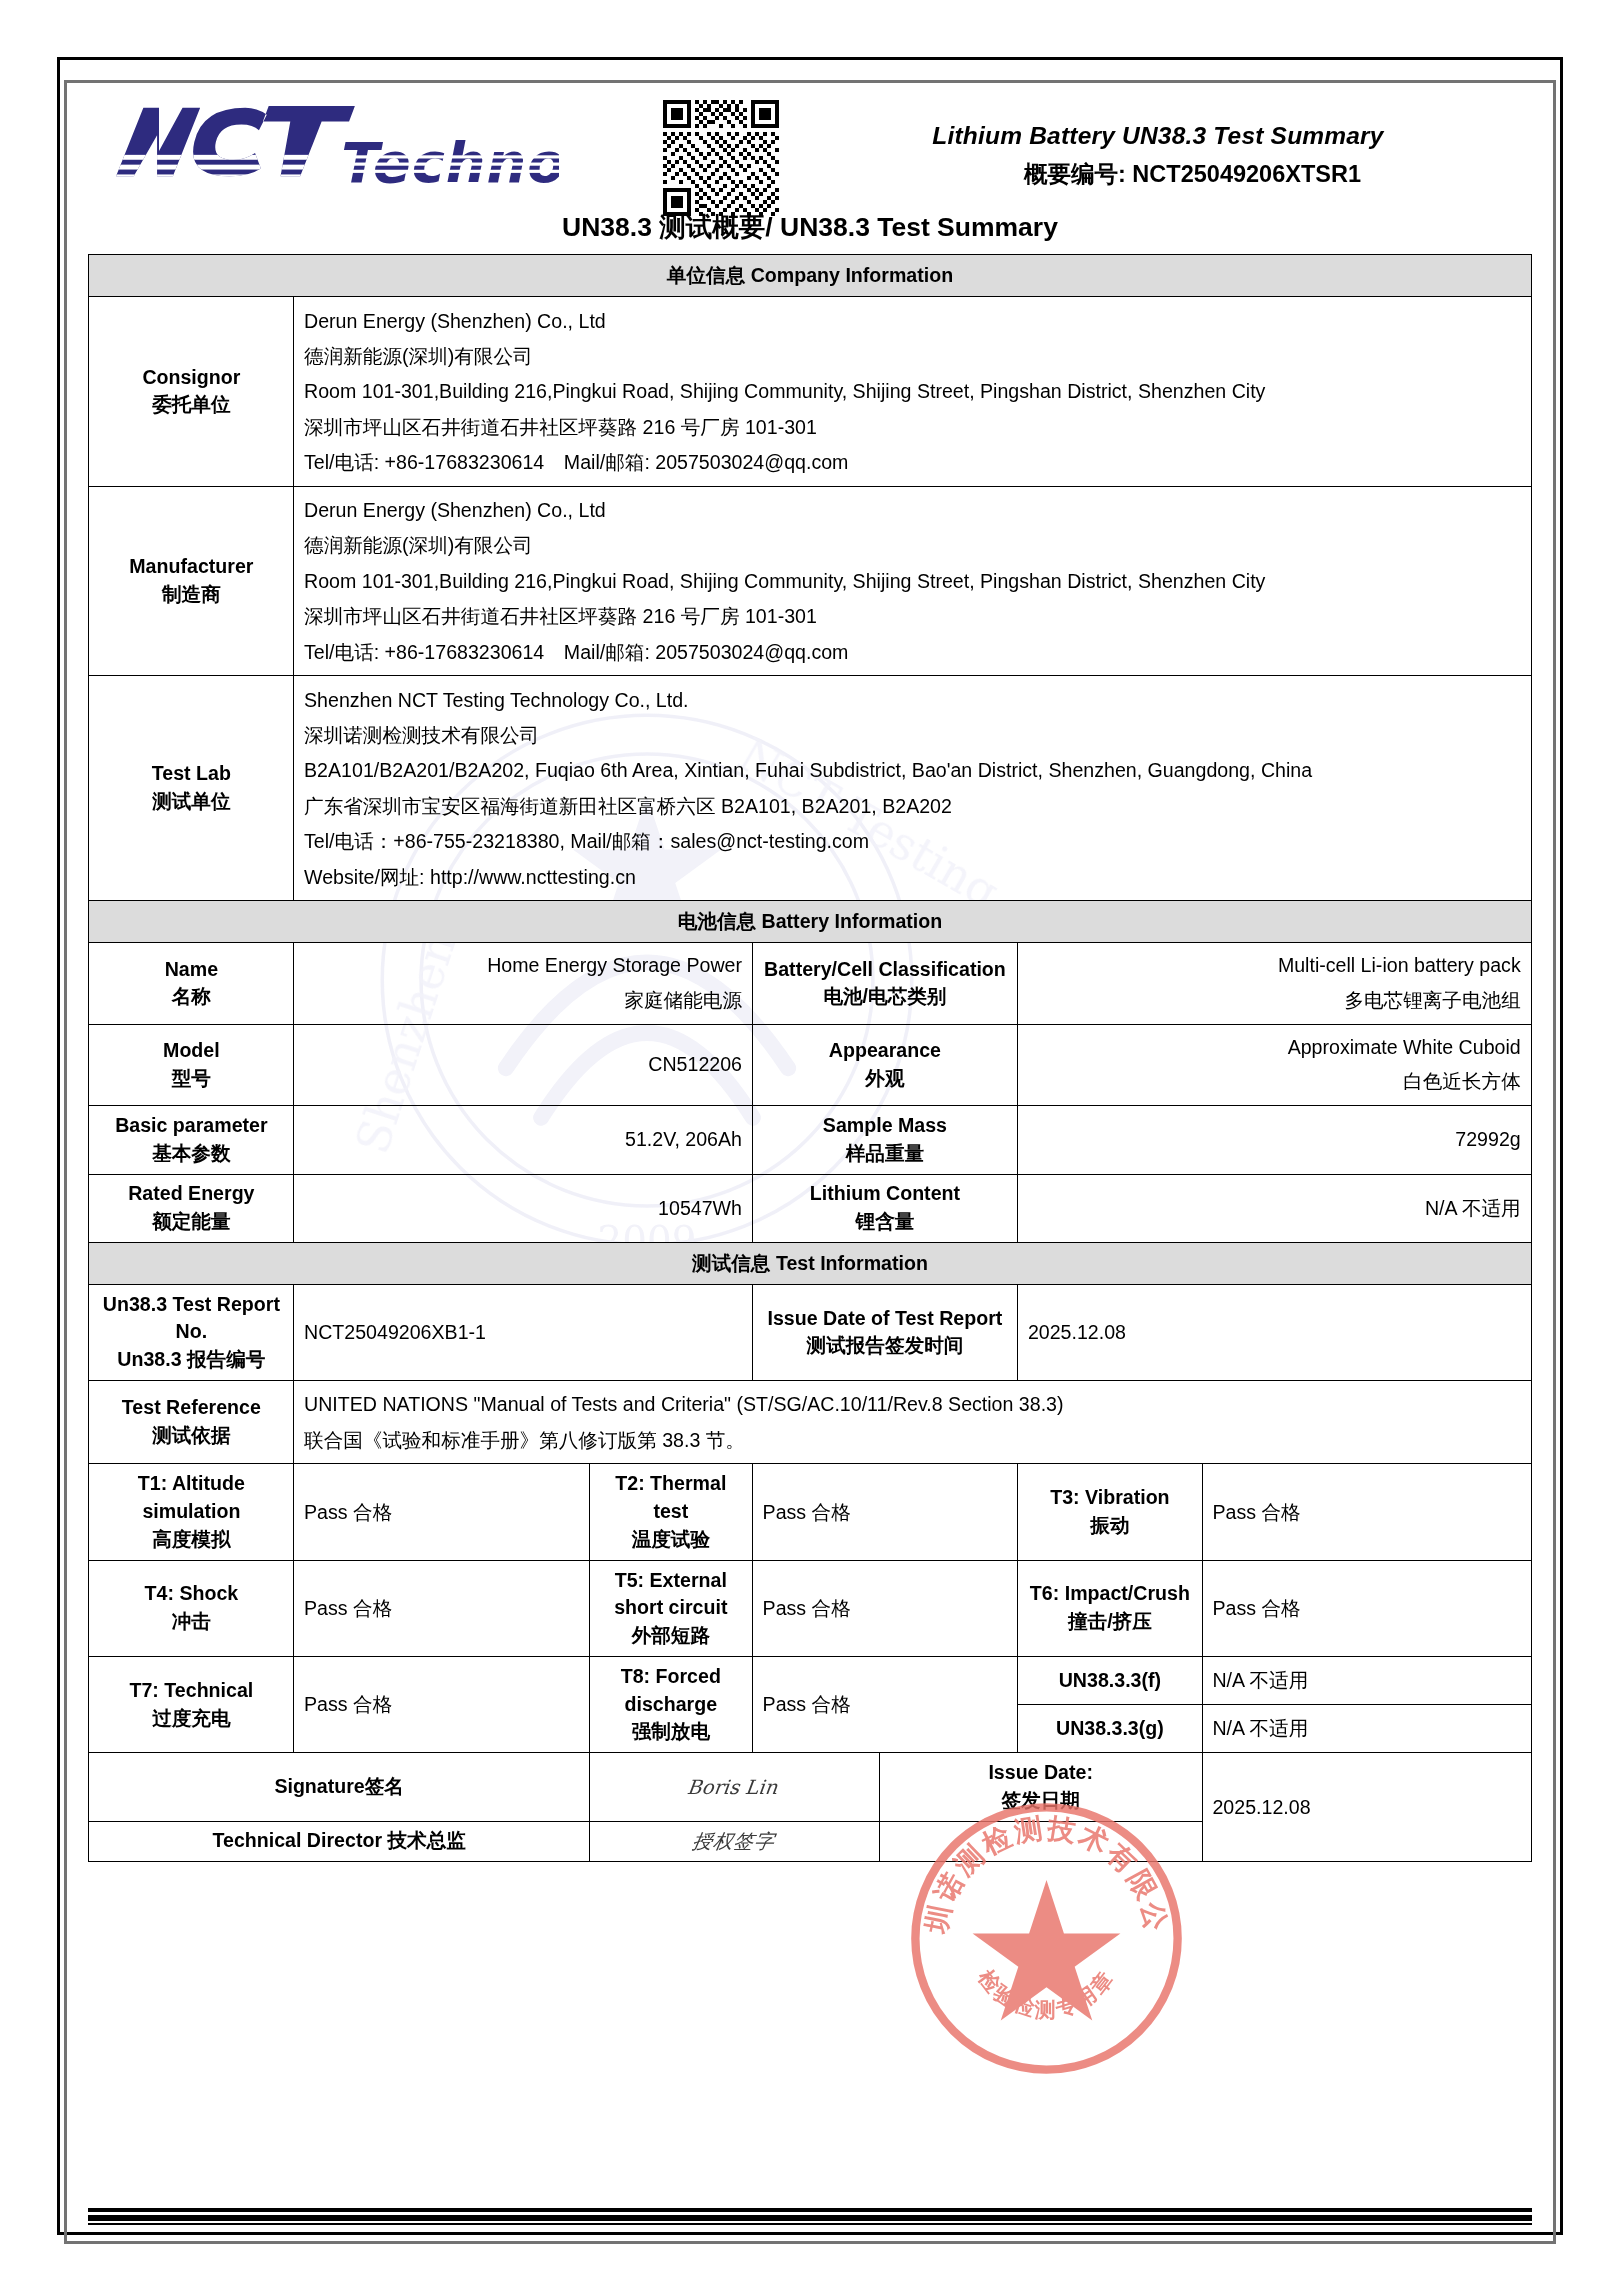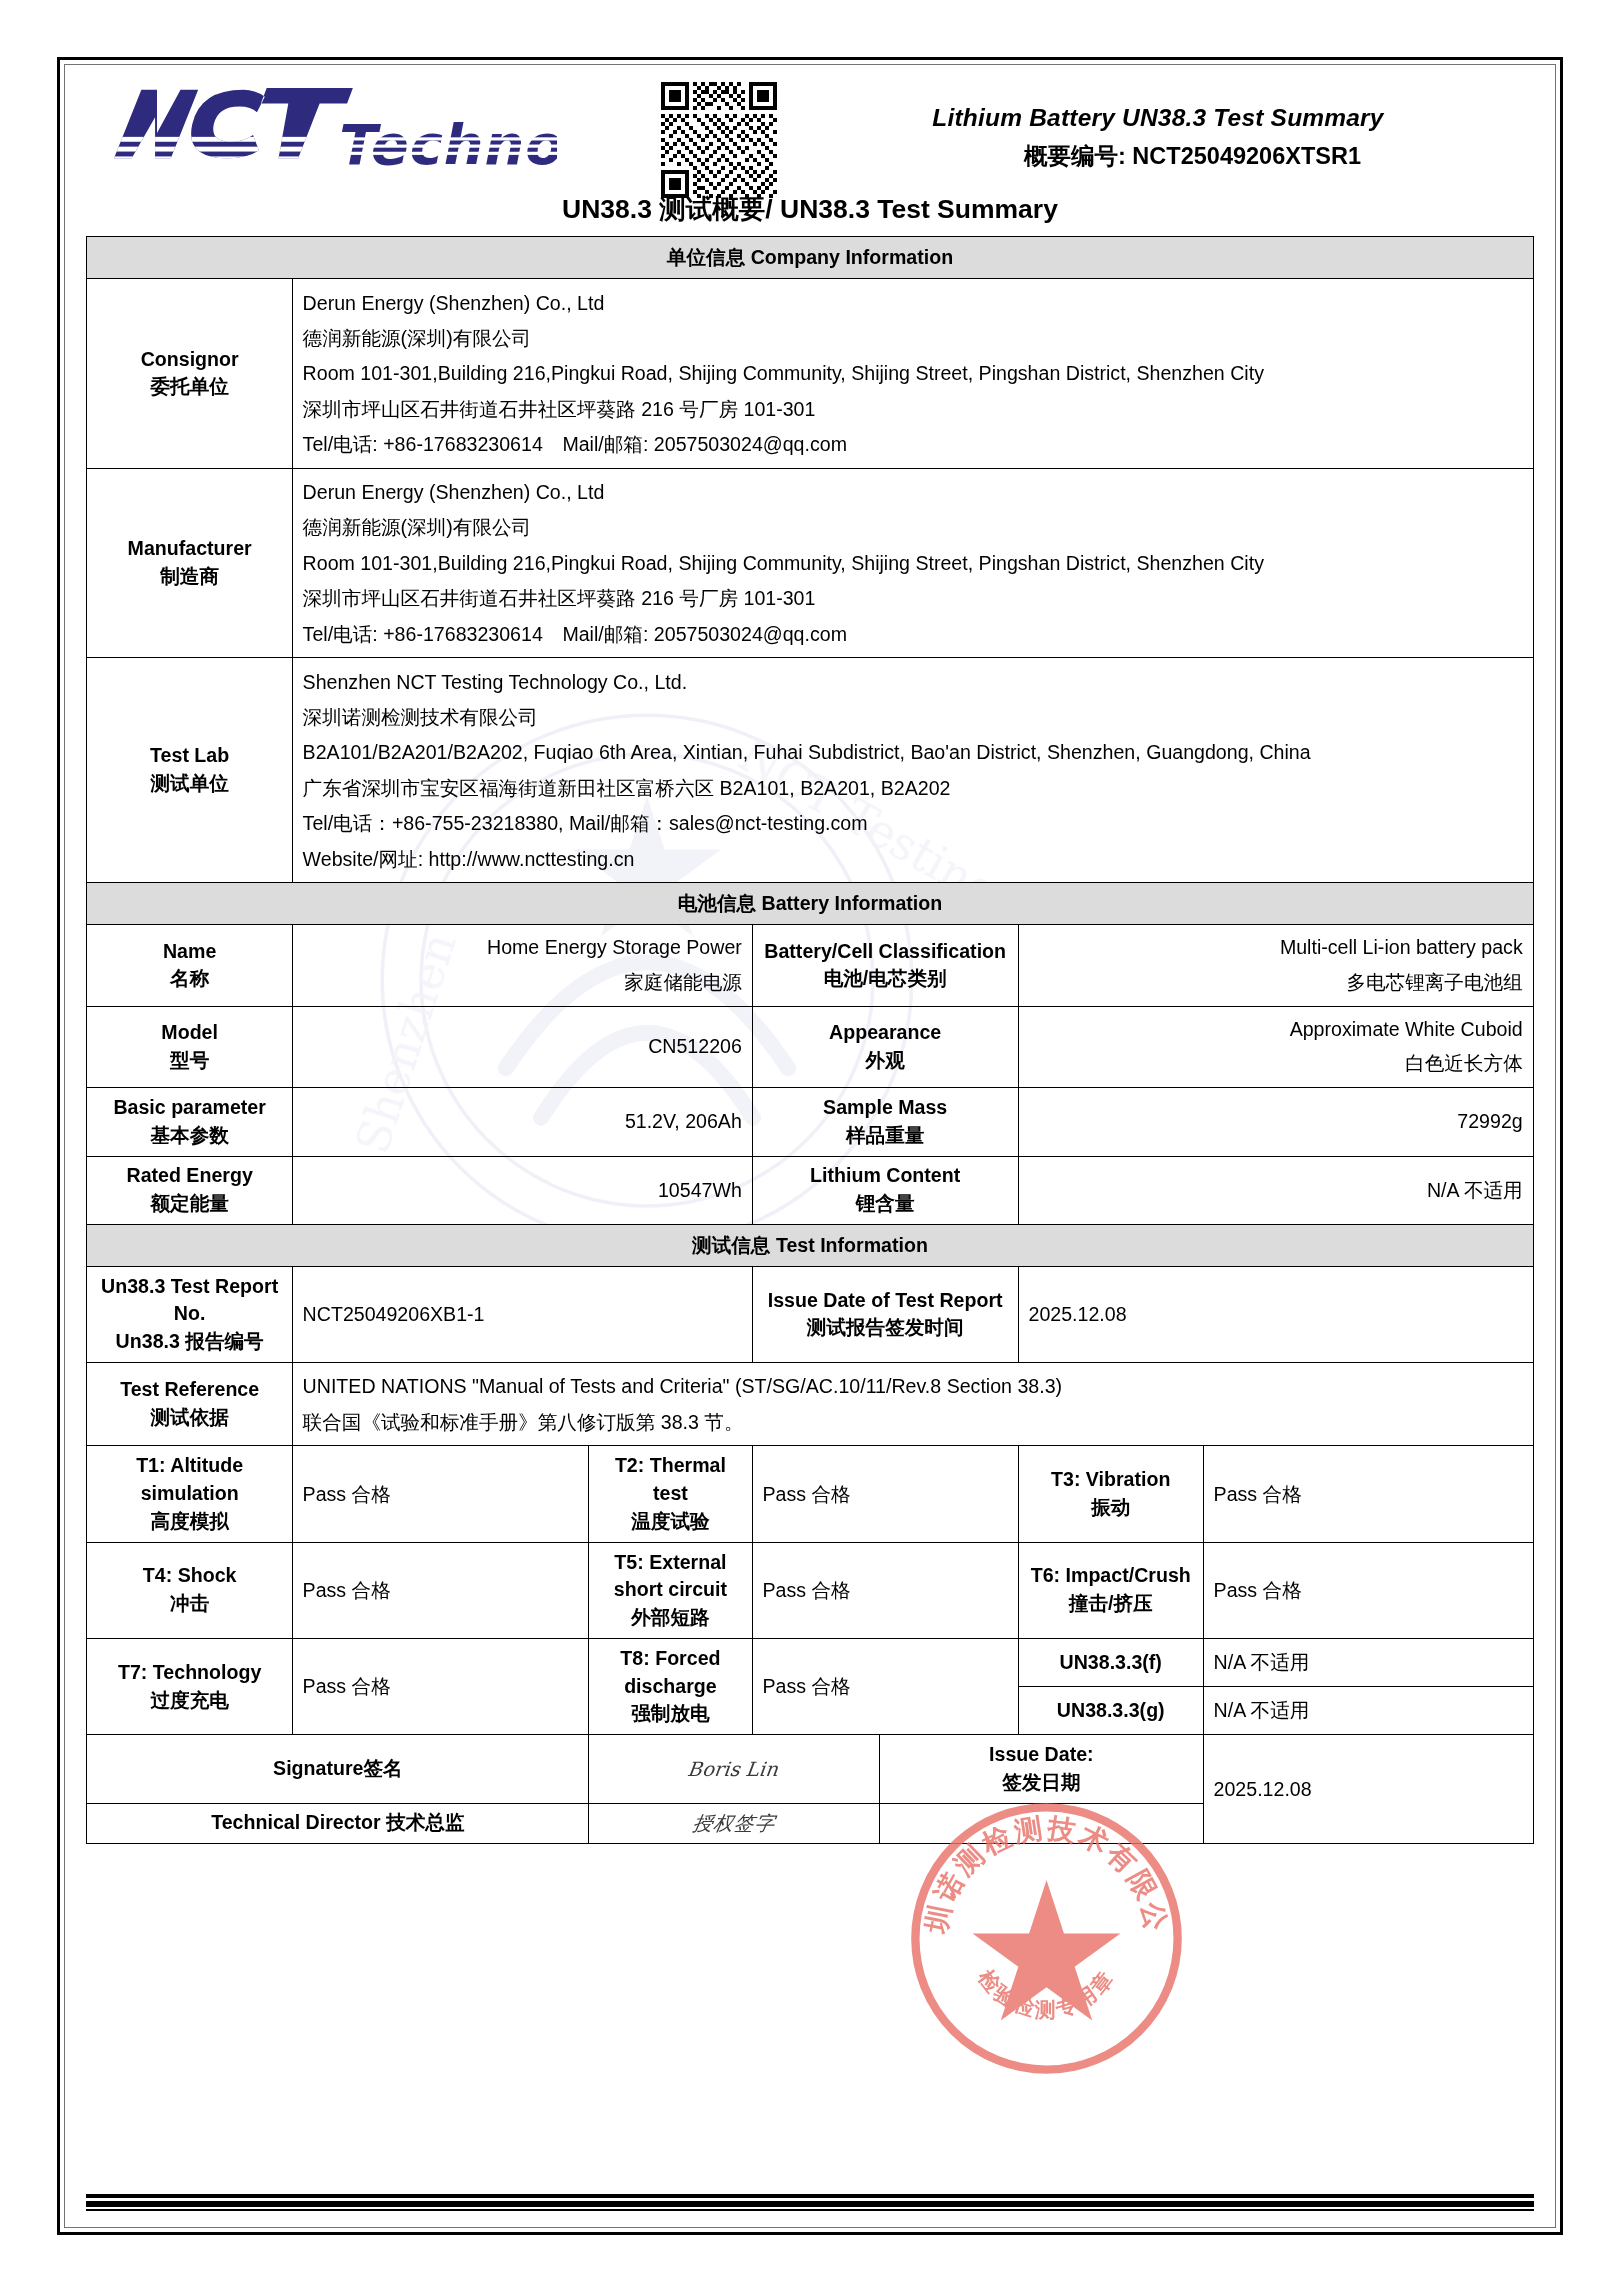--- a/index.html
+++ b/index.html
@@ -16,23 +16,24 @@
   
   #page-frame {
     position:absolute;
     left:57px; top:57px;
     width:1506px; height:2178px;
     border:3.9px solid #000;
     padding:3.9px;
   }
   #page-inner {
     width:100%; height:100%;
-    border:1px solid #737373;
+    border:3px solid #737373;
     position:relative;
     padding:13.7px 21.6px 0 21.6px;
+    margin-top:16px;
   }
 
   
   #watermark {
     position:absolute;
     left:294px; top:627px;
     width:706px; height:706px;
     pointer-events:none;
     opacity:.30;
     z-index:0;
@@ -449,21 +450,21 @@
         <td class="val ctr" colspan="2">Pass 合格</td>
         <td class="lbl">
           <span>T6: Impact/Crush</span>
           <span class="cn">撞击/挤压</span>
         </td>
         <td class="val ctr" colspan="2">Pass 合格</td>
       </tr>
 
       <tr>
         <td class="lbl" rowspan="2">
-          <span>T7: Technology</span>
+          <span>T7: Technical</span>
           <span class="cn">过度充电</span>
         </td>
         <td class="val ctr" colspan="2" rowspan="2">Pass 合格</td>
         <td class="lbl" rowspan="2">
           <span>T8: Forced discharge</span>
           <span class="cn">强制放电</span>
         </td>
         <td class="val ctr" colspan="2" rowspan="2">Pass 合格</td>
         <td class="lbl">UN38.3.3(f)</td>
         <td class="val ctr" colspan="2">N/A 不适用</td>

